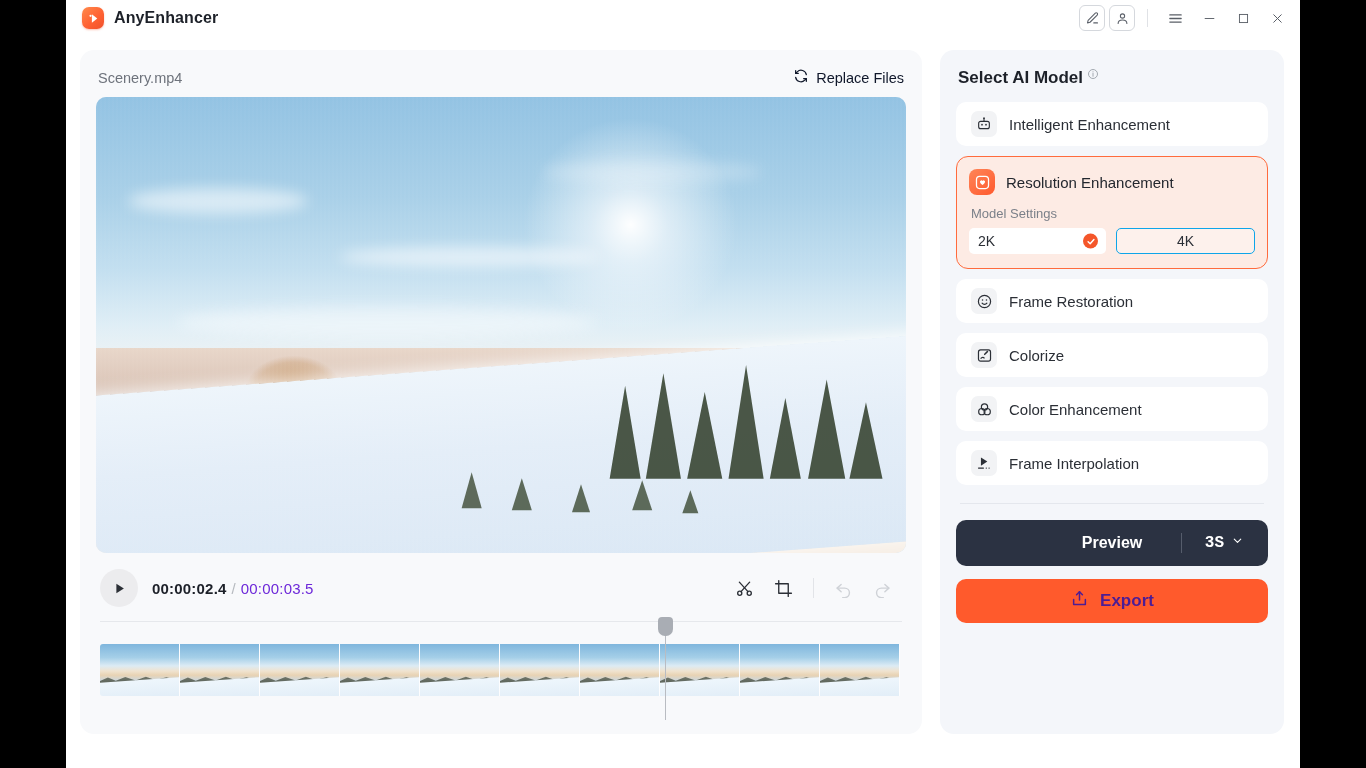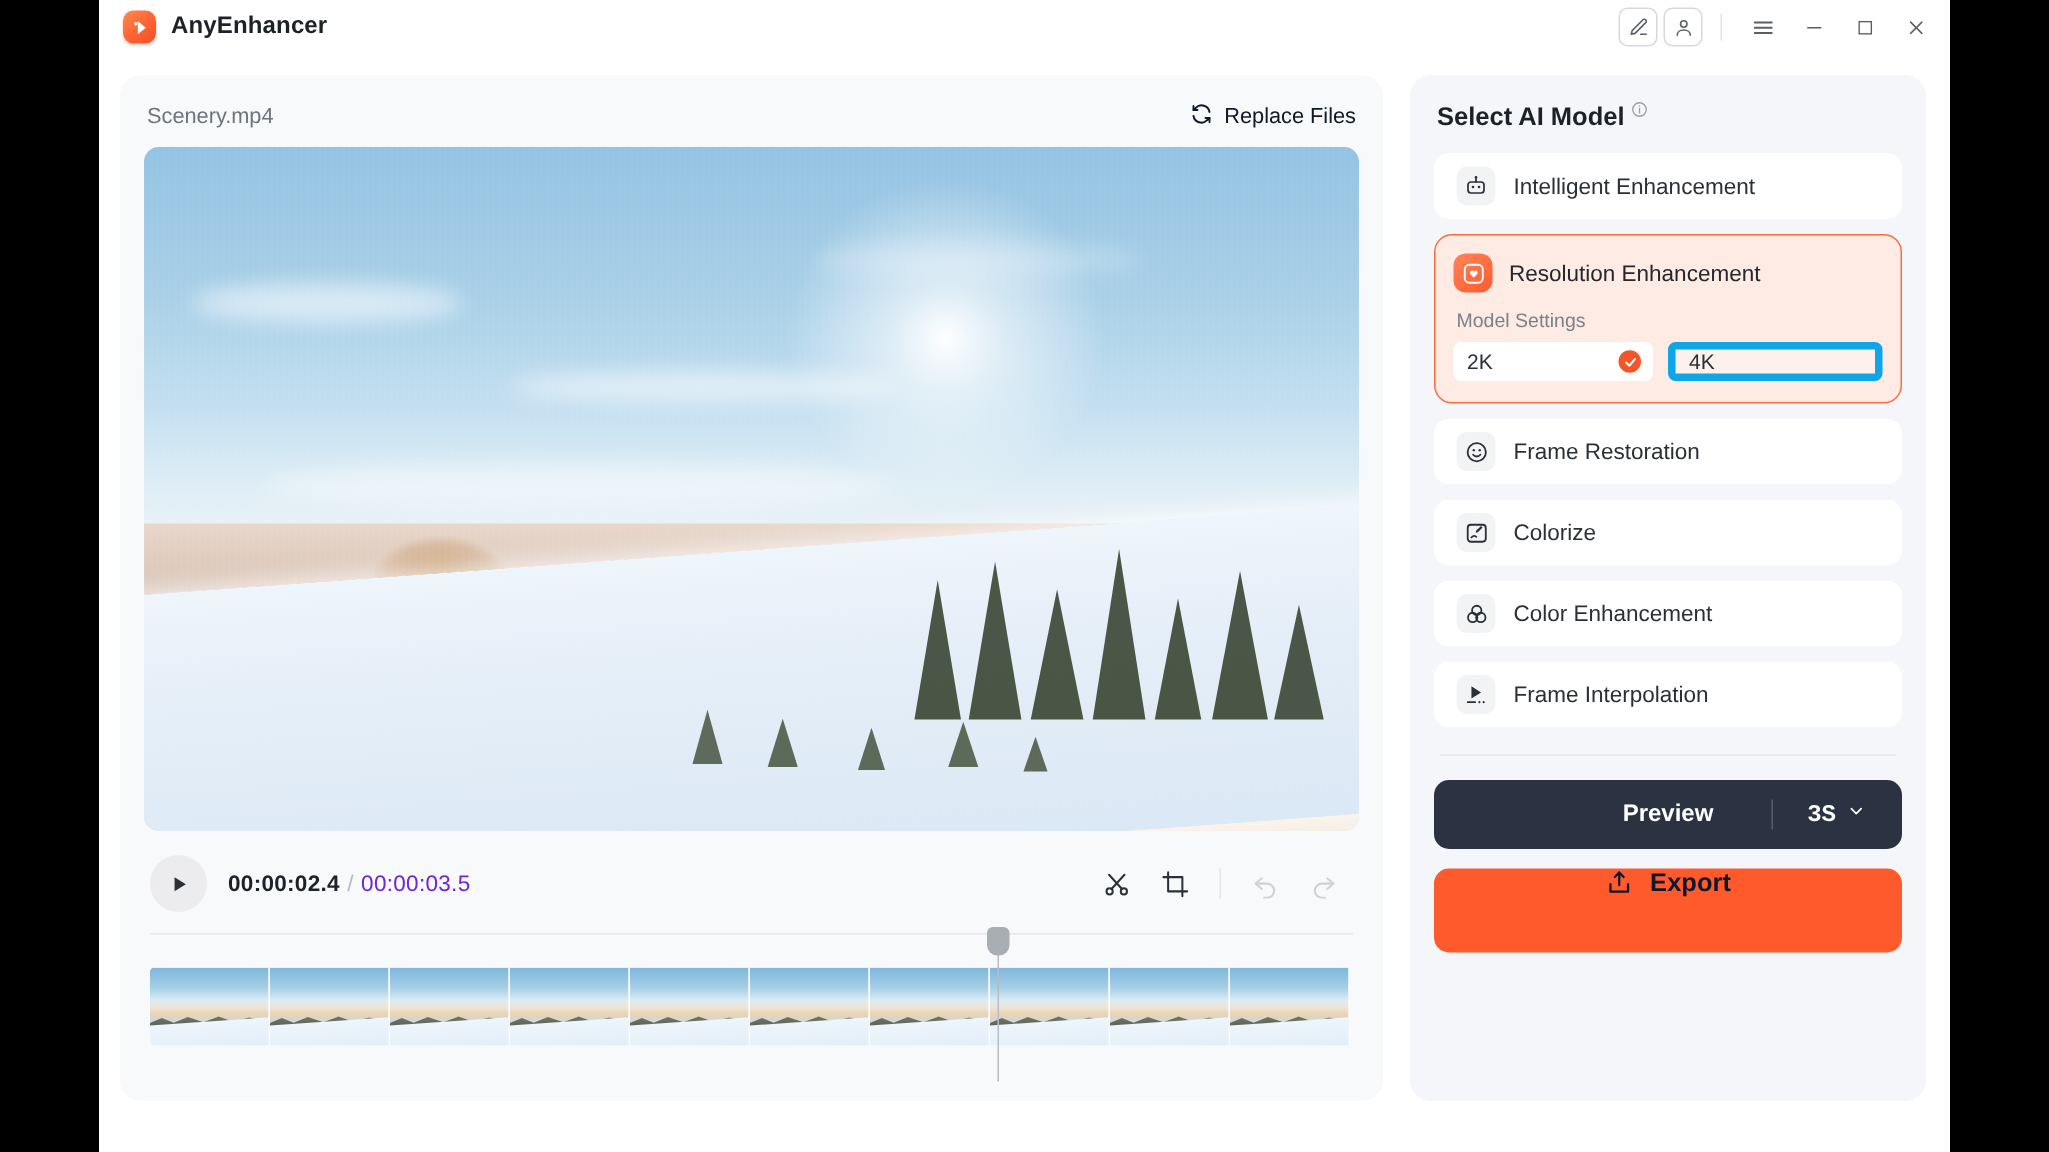--- a/index.html
+++ b/index.html
@@ -207,42 +207,42 @@
   }
   .selected-head .model-label { font-weight: normal; color: #23272e; }
   .model-settings-label { font-size: 13px; color: #7b8089; margin: 11px 0 7px 2px; }
   .settings-row { display: flex; gap: 10px; }
   .opt {
     flex: 1 1 0; height: 26px; border-radius: 5px;
     display: flex; align-items: center; padding: 0 9px;
     font-size: 14px; color: #2b2f36; position: relative;
   }
   .opt.on { background: #ffffff; }
-  .opt.off { background: #fdf1ec; border: 5px solid #0ea5e9; }
+  .opt.off { background: #fdf1ec; border: 1px solid #0ea5e9; justify-content: center; }
   .opt-check {
     position: absolute; right: 8px; top: 50%; transform: translateY(-50%);
     width: 15px; height: 15px; border-radius: 50%; background: #f4562a;
     display: flex; align-items: center; justify-content: center; color: #fff;
   }
 
   .sidebar-sep { height: 1px; background: #e4e7ed; margin: 18px 4px 0 4px; }
   .actions { margin-top: 16px; display: flex; flex-direction: column; gap: 13px; padding: 0 0 2px 0; }
   .btn-preview {
     height: 46px; border-radius: 10px; background: #2b3242; color: #fff;
     display: flex; align-items: center; justify-content: center; position: relative;
     font-size: 16px; font-weight: bold;
   }
   .btn-preview .pv-div { position: absolute; right: 86px; width: 1px; height: 20px; background: #565d6c; }
   .btn-preview .pv-dur {
     position: absolute; right: 24px; display: flex; align-items: center; gap: 7px;
     font-size: 16px; font-weight: bold; font-family: Liberation Mono, monospace;
   }
   .btn-export {
-    height: 56px; border-radius: 10px; background: #ff5a2c; color: #0f172a;
-    display: flex; justify-content: center; gap: 11px;
+    height: 44px; border-radius: 10px; background: #ff5a2c; color: #4c1d95;
+    display: flex; align-items: center; justify-content: center; gap: 11px;
     font-size: 17px; font-weight: bold;
   }
 </style>
 </head>
 <body>
 
 <div class="screen">
   <div class="app-window">
 
     <div class="titlebar">

